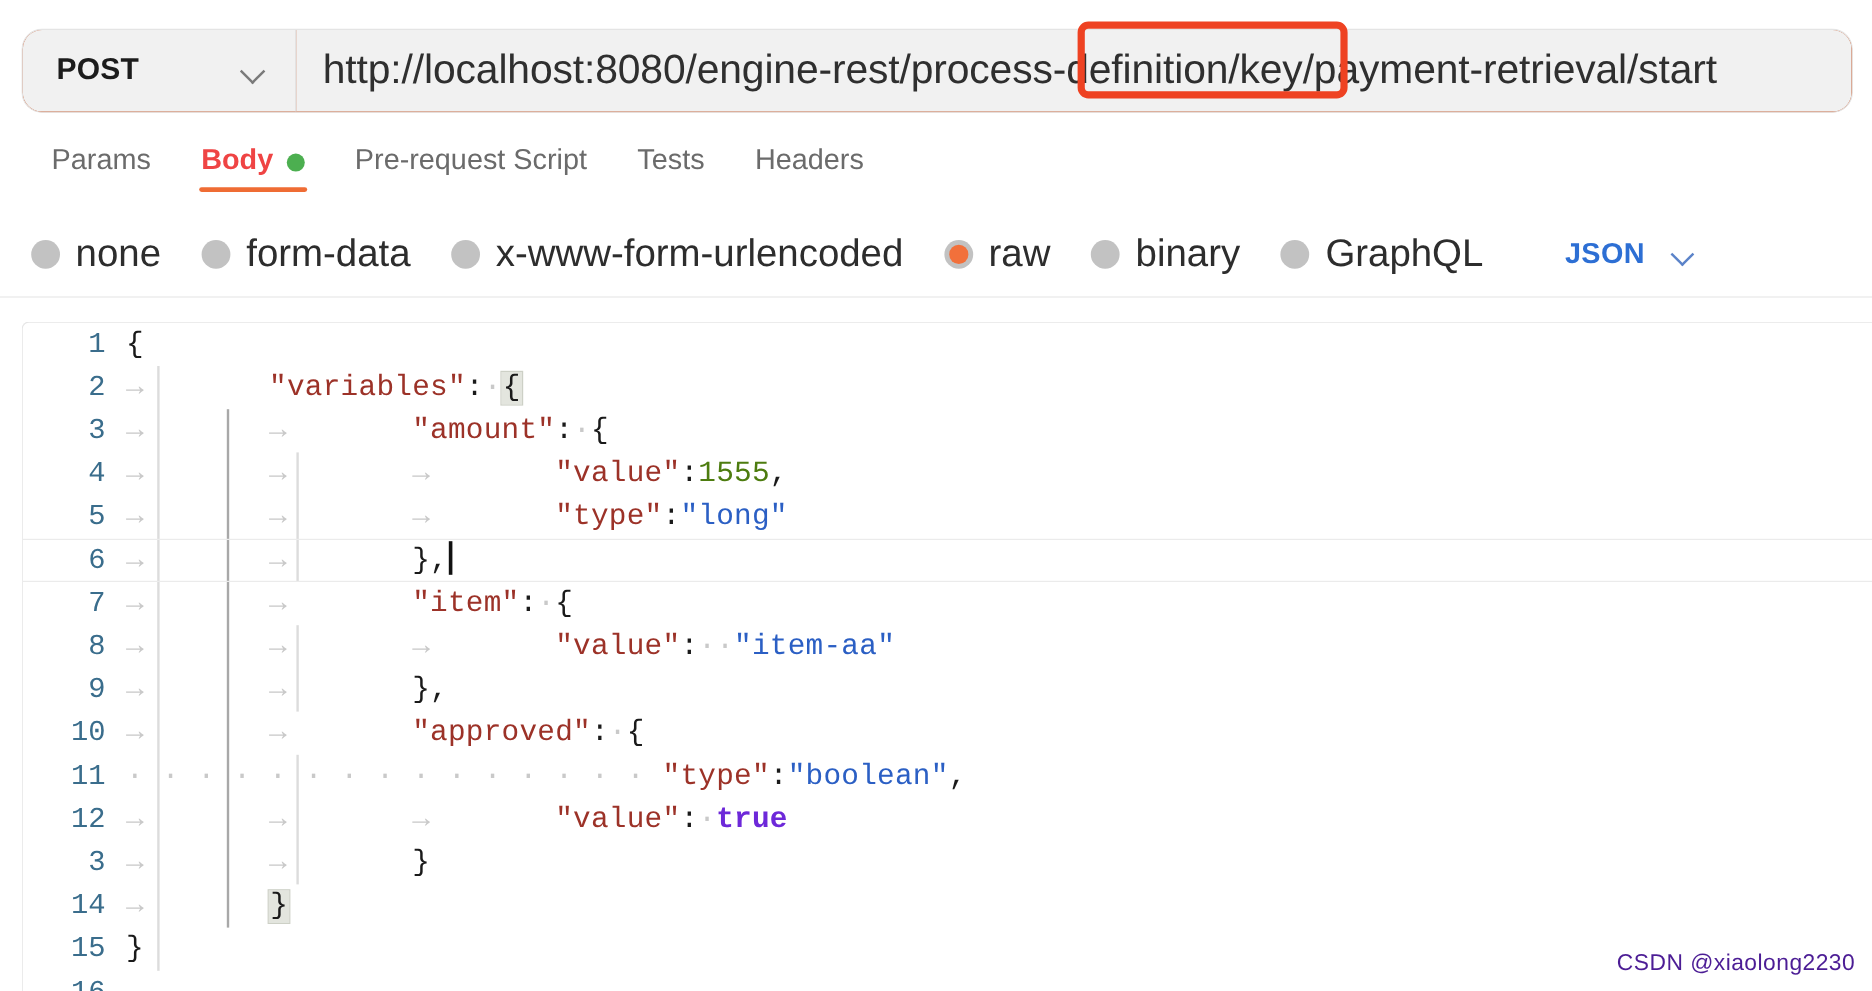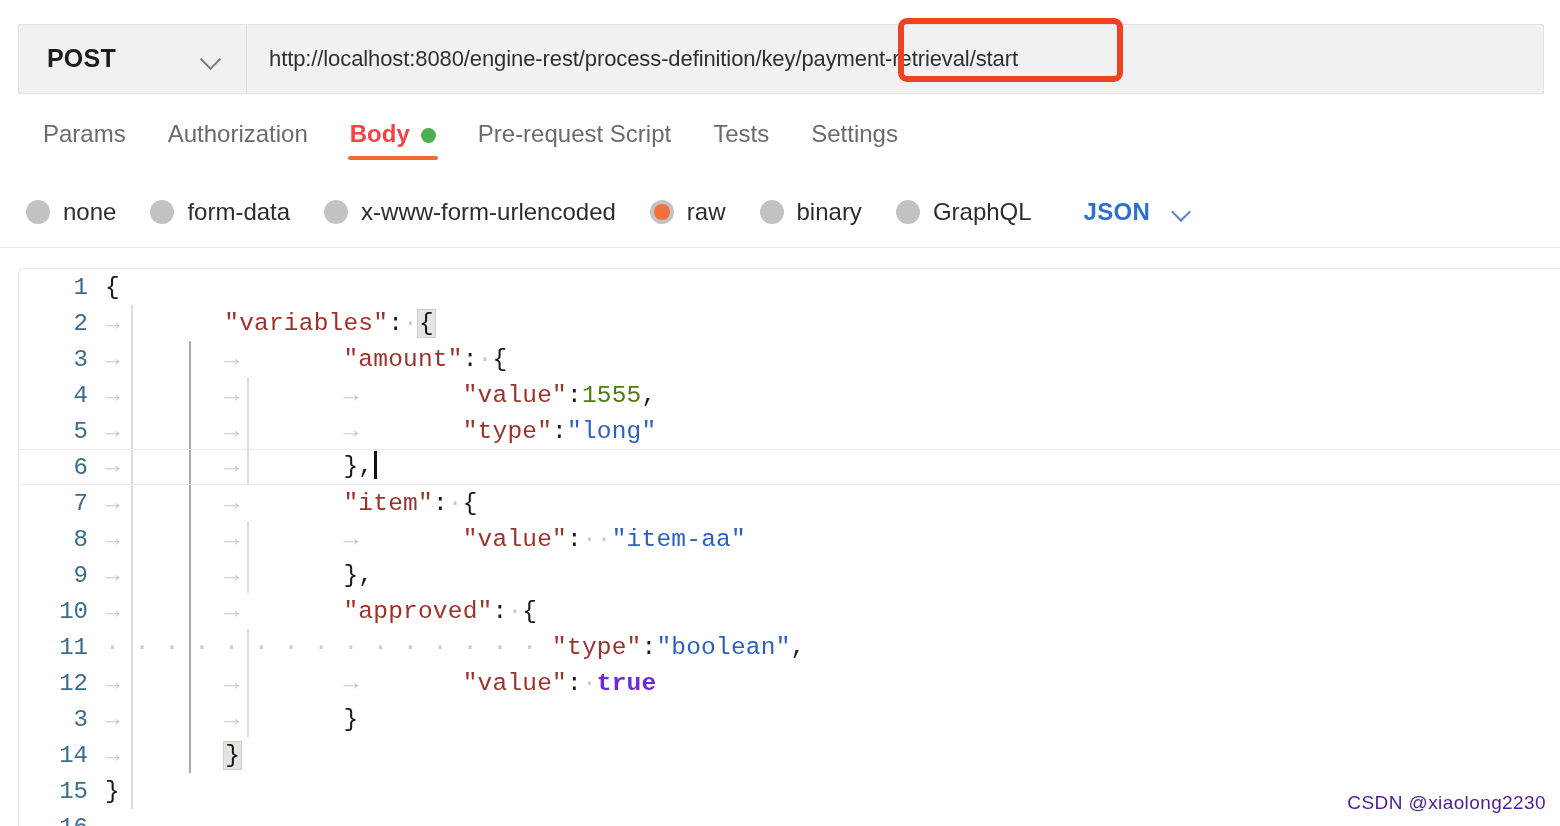--- a/index.html
+++ b/index.html
@@ -14,21 +14,21 @@
 
   #app { position: relative; width: 1560px; height: 826px; background: #fff; }
 
   
   .urlbar-row {
     position: absolute; left: 0; top: 0; width: 1560px; height: 100px;
     display: flex; align-items: center; padding: 17px 16px 0 18px;
   }
   .url-wrap {
     display: flex; width: 1532px; height: 70px;
-    background: #c2410c; border: 1px solid #e4e4e4; border-radius: 2px;
+    background: #c2410c; border: 1px solid #e4e4e4; border-radius: 17px;
     overflow: hidden;
   }
   .method-select {
     width: 228px; height: 100%;
     display: flex; align-items: center; justify-content: space-between;
     padding: 0 24px 0 28px;
     border-right: 1px solid #dedede;
     cursor: pointer; background: #f1f1f1;
   }
   .method-label {
@@ -41,21 +41,21 @@
     content: ""; position: absolute; left: 3px; top: 4px;
     width: 13px; height: 13px;
     border-right: 2.3px solid #7a7a7a; border-bottom: 2.3px solid #7a7a7a;
     transform: rotate(45deg);
   }
   .url-input-area {
     flex: 1; height: 100%; display: flex; align-items: center;
     padding: 0 20px 0 22px; position: relative; background: #f1f1f1;
   }
   .url-text {
-    font-size: 22px; color: #2f2f2f; white-space: nowrap;
+    font-size: 34px; color: #2f2f2f; white-space: nowrap;
     font-family: "Liberation Sans", sans-serif; letter-spacing: -0.1px;
   }
   
   .red-box {
     position: absolute; left: 898px; top: 18px;
     width: 225px; height: 64px;
     border: 6px solid #ee4222; border-radius: 9px;
     pointer-events: none; z-index: 30;
   }
 
@@ -92,24 +92,24 @@
   }
   .radio-dot {
     width: 24px; height: 24px; border-radius: 50%;
     background: #c2c2c2; flex: 0 0 auto; position: relative;
   }
   .radio-item.selected .radio-dot::after {
     content: ""; position: absolute; left: 4px; top: 4px;
     width: 16px; height: 16px; border-radius: 50%; background: #f2703b;
   }
   .radio-label {
-    font-size: 24px; color: #2d2d2d; margin-left: 13px; white-space: nowrap;
+    font-size: 32px; color: #2d2d2d; margin-left: 13px; white-space: nowrap;
   }
   .json-select {
-    display: flex; align-items: center; cursor: pointer; margin-left: 18px;
+    display: flex; align-items: center; cursor: pointer; margin-left: 34px;
   }
   .json-label {
     font-size: 24px; color: #2d6fd4; font-weight: 700; letter-spacing: .3px;
   }
   .chev-sm { width: 20px; height: 20px; position: relative; margin-left: 22px; }
   .chev-sm::before {
     content: ""; position: absolute; left: 2px; top: 3px;
     width: 12px; height: 12px;
     border-right: 2.2px solid #5b83c9; border-bottom: 2.2px solid #5b83c9;
     transform: rotate(45deg);
@@ -190,36 +190,33 @@
       </div>
 
     </div>
     <div class="red-box"></div>
   </div>
 
   <div class="tabs-row" id="tabs-row">
       <div class="tab">
         <span class="tlabel">Params</span>
       </div>
-      <div class="tab">
-        <span class="tlabel">Authorization</span>
-      </div>
       <div class="tab active">
         <span class="tlabel">Body</span>
         <span class="dot"></span>
         <span class="underline"></span>
       </div>
       <div class="tab">
         <span class="tlabel">Pre-request Script</span>
       </div>
       <div class="tab">
         <span class="tlabel">Tests</span>
       </div>
       <div class="tab">
-        <span class="tlabel">Settings</span>
+        <span class="tlabel">Headers</span>
       </div>
     </div>
 
   <div class="radios-row">
     <div id="radios-host" style="display:flex;align-items:center;">
         <div class="radio-item">
           <span class="radio-dot"></span>
           <span class="radio-label">none</span>
         </div>
         <div class="radio-item">

